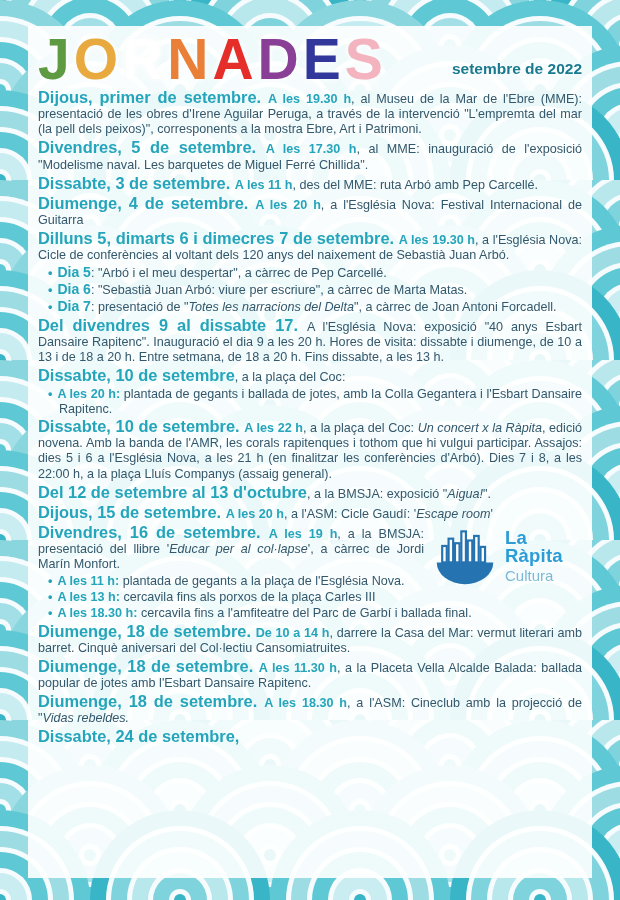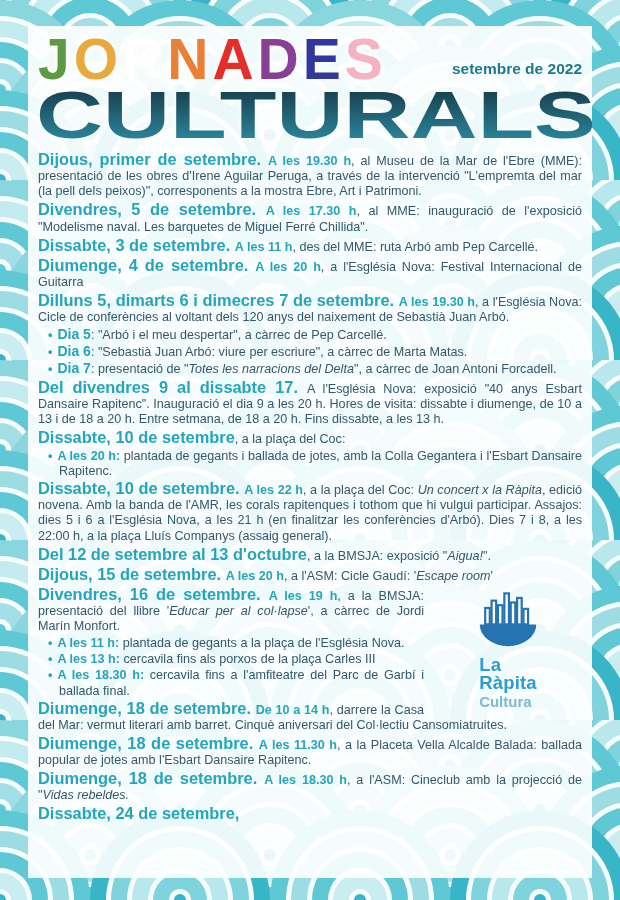--- a/index.html
+++ b/index.html
@@ -30,24 +30,24 @@
   .event{margin:0 0 2px 0;text-align:justify;font-size:12.6px;line-height:1.2;color:var(--body-color,#33586c);}
   .s-h{font-size:16.4px;font-weight:bold;color:var(--teal,#25a5bb);line-height:1.02;}
   .s-t{font-weight:bold;color:var(--teal,#25a5bb);}
   .s-b{color:var(--body-color,#33586c);}
   .s-i{color:var(--body-color,#33586c);font-style:italic;}
   .s-bt{font-size:14px;font-weight:bold;color:var(--teal,#25a5bb);line-height:1.02;}
   .bullet{margin:0 0 1px 0;padding-left:21px;text-indent:-11px;text-align:justify;
           font-size:12.6px;line-height:1.2;color:var(--body-color,#33586c);}
   .bullet .marker{color:var(--teal,#25a5bb);font-weight:bold;margin-right:5px;}
   
-  #logo-la-rapita{float:right;width:148px;margin:3px 0 3px 10px;display:flex;align-items:center;gap:9px;flex-direction:column;}
+  #logo-la-rapita{float:right;width:148px;margin:3px 0 3px 10px;display:flex;align-items:center;gap:9px;}
   #logo-text{line-height:1;}
   .logo-line{font-weight:800;font-size:18.5px;color:var(--logo-blue,#2b9cd6);line-height:0.98;letter-spacing:0.2px;}
-  .logo-sub{font-size:15px;color:var(--logo-light,#7cb9d4);margin-top:2px;font-weight:bold;}
+  .logo-sub{font-size:15px;color:var(--logo-light,#7cb9d4);margin-top:2px;}
 </style>
 </head>
 <body>
 
 <div id="poster">
 
   <svg id="bg-svg" width="620" height="900" xmlns="http://www.w3.org/2000/svg">
     <defs>
       <pattern id="sgpat" width="360" height="180" patternUnits="userSpaceOnUse">
           <rect width="360" height="180" fill="#cdeef2"></rect>
@@ -202,31 +202,20 @@
           <span class="jl" style="color: rgb(229, 45, 42);">A</span>
           <span class="jl" style="color: rgb(138, 63, 151);">D</span>
           <span class="jl" style="color: rgb(49, 55, 155);">E</span>
           <span class="jl" style="color: rgb(243, 179, 191);">S</span>
         </div>
       <div id="date-block">
         <div>setembre de 2022</div>
       </div>
     </div>
 
-    <div id="culturals-wrap">
-      <svg width="564" height="62" xmlns="http://www.w3.org/2000/svg">
-        <defs>
-          <linearGradient id="culgrad" x1="0" y1="0" x2="0" y2="1">
-            <stop id="culgrad-top" offset="0" stop-color="#14303d"></stop>
-            <stop id="culgrad-bot" offset="1" stop-color="#2f95ad"></stop>
-          </linearGradient>
-        </defs>
-        <text x="0" y="56" font-family="Liberation Sans, sans-serif" font-weight="bold" font-size="66" textLength="560" lengthAdjust="spacingAndGlyphs" fill="url(#culgrad)">CULTURALS</text>
-      </svg>
-    </div>
 
     <div id="events-list">
 
     <p class="event"><span class="s-h">Dijous, primer de setembre. </span><span class="s-t">A les 19.30 h</span><span class="s-b">, al Museu de la Mar de l'Ebre (MME): presentació de les obres d'Irene Aguilar Peruga, a través de la intervenció "L'empremta del mar (la pell dels peixos)", corresponents a la mostra Ebre, Art i Patrimoni.</span></p>
         <p class="event"><span class="s-h">Divendres, 5 de setembre. </span><span class="s-t">A les 17.30 h</span><span class="s-b">, al MME: inauguració de l'exposició "Modelisme naval. Les barquetes de Miguel Ferré Chillida".</span></p>
         <p class="event"><span class="s-h">Dissabte, 3 de setembre. </span><span class="s-t">A les 11 h</span><span class="s-b">, des del MME: ruta Arbó amb Pep Carcellé.</span></p>
         <p class="event"><span class="s-h">Diumenge, 4 de setembre. </span><span class="s-t">A les 20 h</span><span class="s-b">, a l'Església Nova: Festival Internacional de Guitarra</span></p>
         <p class="event"><span class="s-h">Dilluns 5, dimarts 6 i dimecres 7 de setembre. </span><span class="s-t">A les 19.30 h</span><span class="s-b">, a l'Església Nova: Cicle de conferències al voltant dels 120 anys del naixement de Sebastià Juan Arbó.</span></p>
         <div class="bullet"><span class="marker">•</span><span class="s-bt">Dia 5</span><span class="s-b">: "Arbó i el meu despertar", a càrrec de Pep Carcellé.</span></div>
         <div class="bullet"><span class="marker">•</span><span class="s-bt">Dia 6</span><span class="s-b">: "Sebastià Juan Arbó: viure per escriure", a càrrec de Marta Matas.</span></div>

